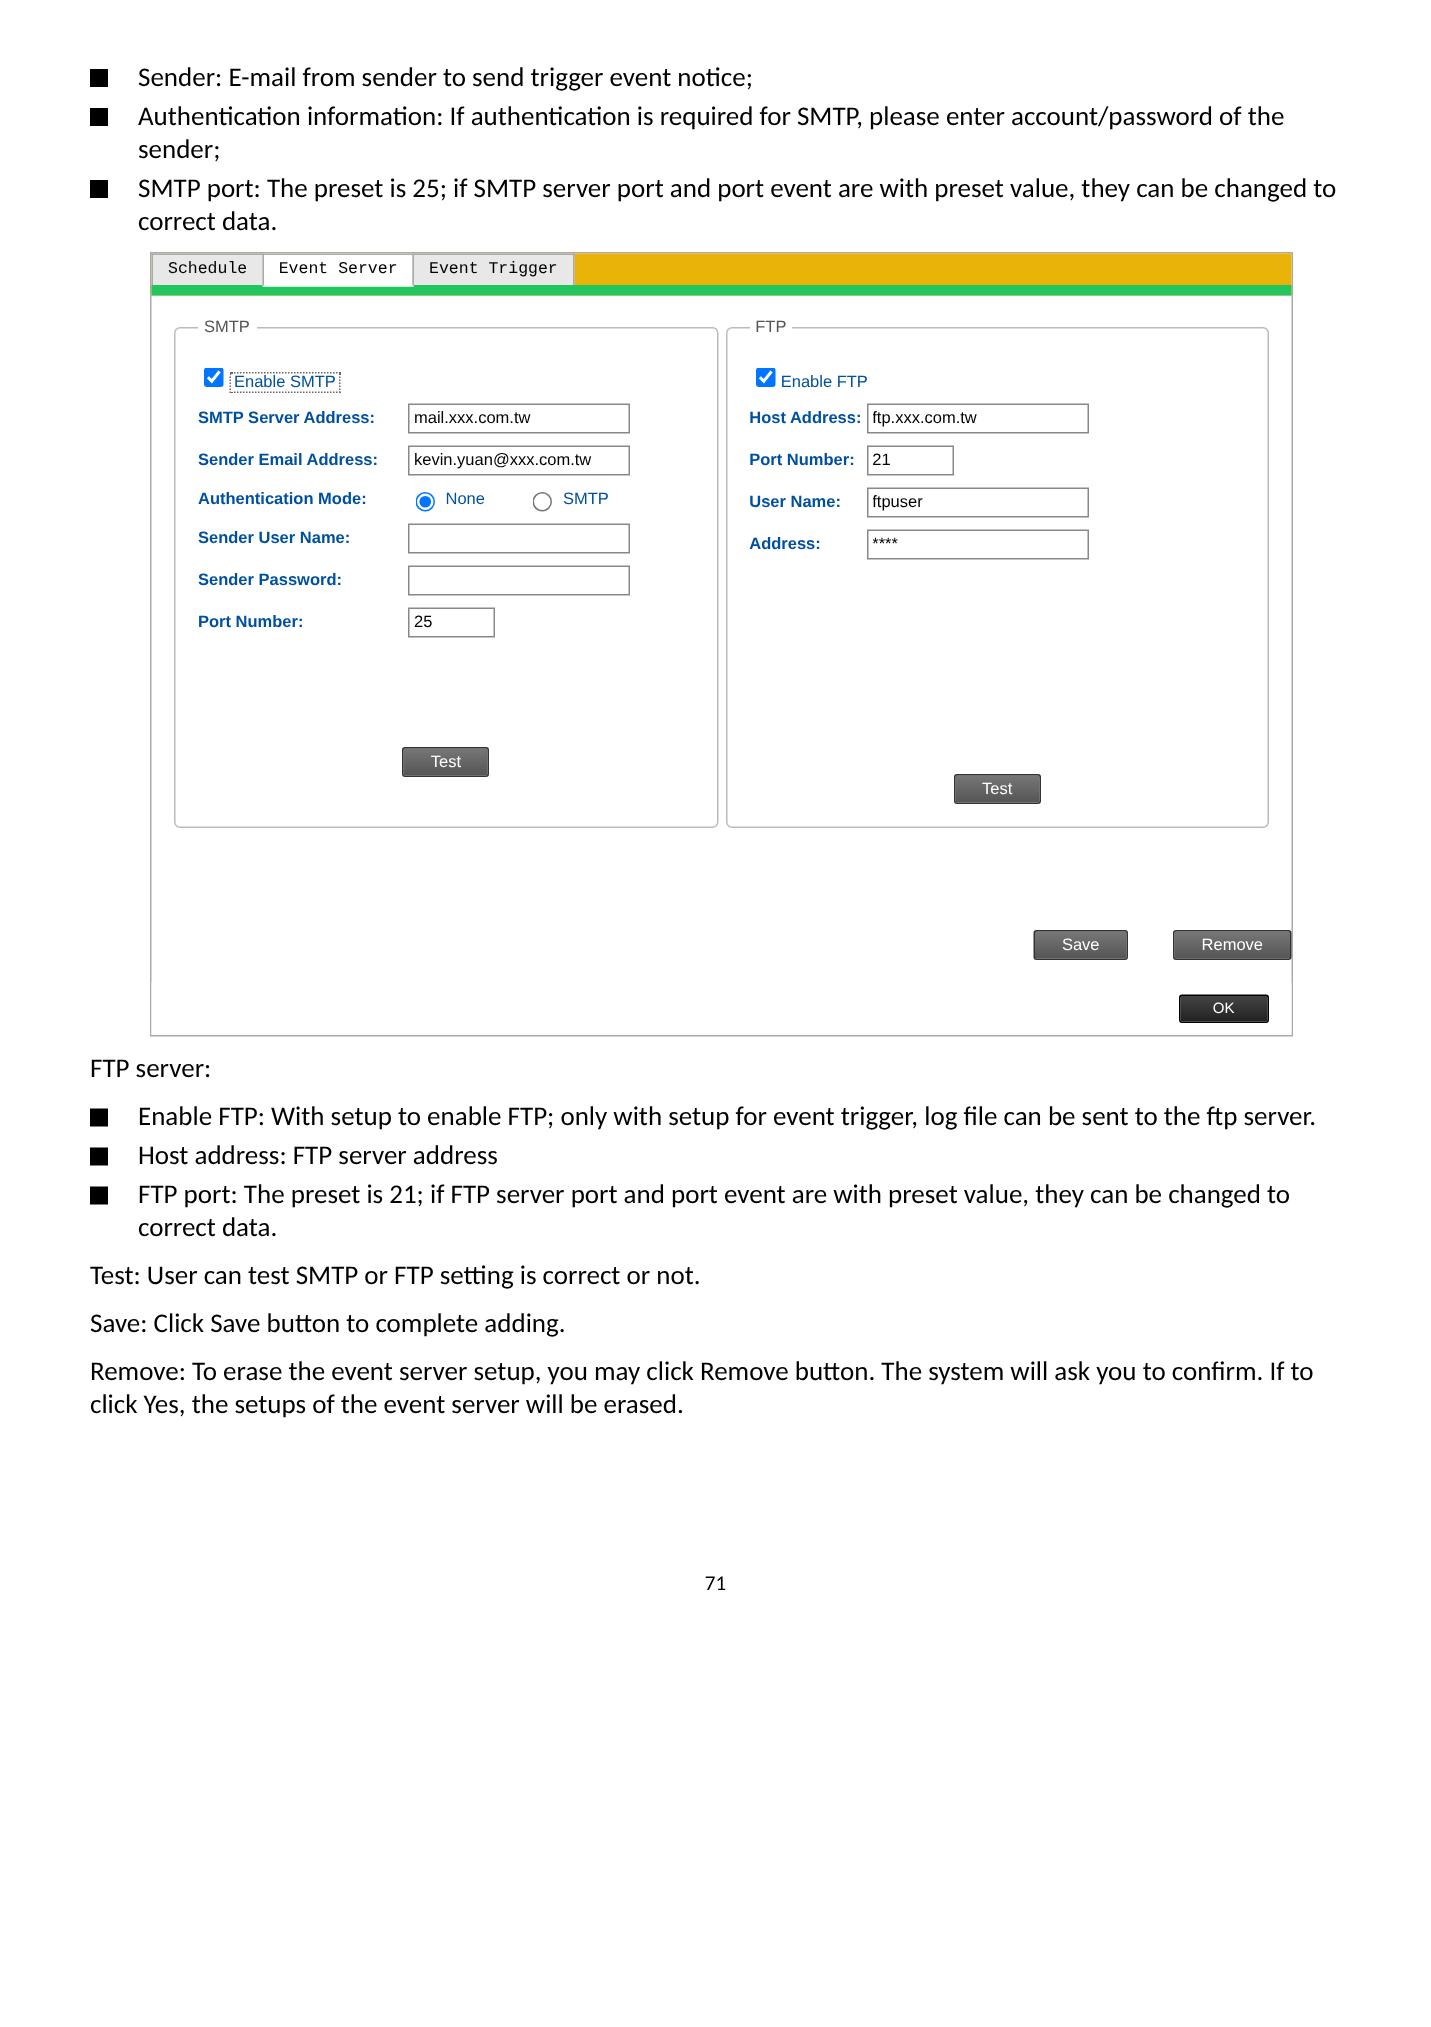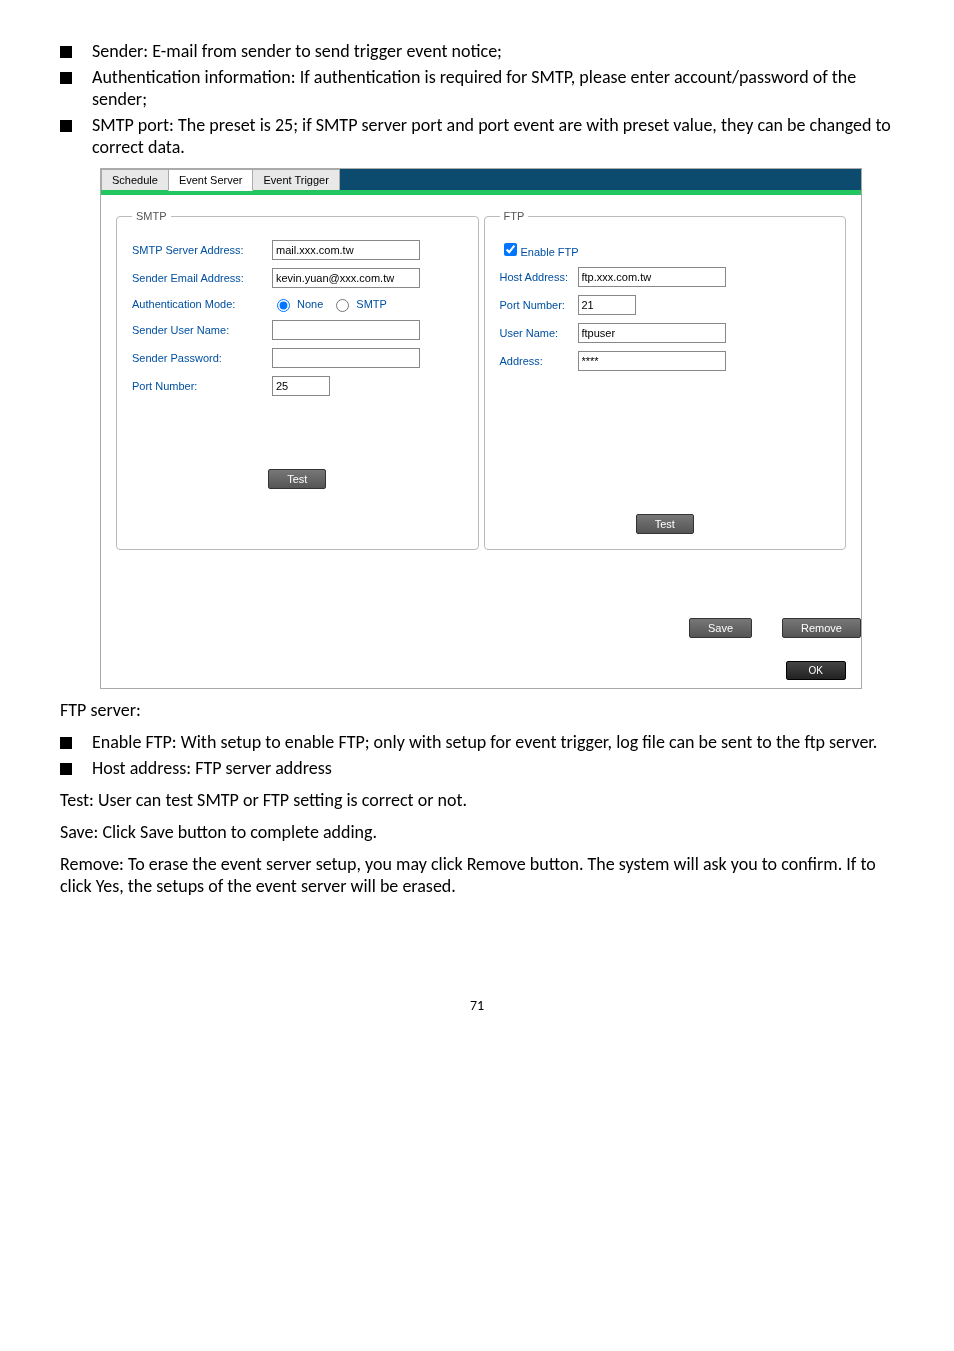--- a/index.html
+++ b/index.html
@@ -32,22 +32,23 @@
 .screenshot-container {
   width: 760px;
   margin: 10px 0 10px 40px;
   font-family: Tahoma, Arial, sans-serif;
   font-size: 11px;
   border: 1px solid #aaa;
   background: #fff;
 }
 .tabs {
   display: flex;
-  border-bottom: 5px solid #22c55e;
-  background: #0c4a6e;
+  border-bottom: 7px solid #22c55e;
+  background: #eab308;
+  font-family: Liberation Mono, monospace;
 }
 .tab {
   padding: 4px 10px;
   border: 1px solid #aaa;
   border-bottom: none;
   background: #e8e8e8;
   font-size: 11px;
   margin-right: -1px;
 }
 .tab.active {
@@ -75,41 +76,42 @@
 }
 .form-row {
   display: flex;
   align-items: center;
   margin: 8px 0;
   color: #0050a0;
 }
 .form-row .lbl {
   width: 140px;
   flex-shrink: 0;
+  font-weight: bold;
 }
 .ftp .form-row .lbl {
   width: 78px;
 }
 .form-row input[type="text"], .form-row input[type="password"] {
   width: 140px;
   font-size: 11px;
   padding: 1px 3px;
   border: 1px solid #888;
   height: 16px;
 }
 .form-row input[type="checkbox"] {
   margin-right: 4px;
 }
 .dotted-focus {
   border: 1px dotted #666;
   padding: 0 2px;
 }
 .radio-group {
   display: flex;
-  gap: 8px;
+  gap: 27px;
   align-items: center;
 }
 .radio-group label {
   display: flex;
   align-items: center;
   gap: 4px;
 }
 .btn {
   background: linear-gradient(#777, #555);
   color: white;
@@ -170,20 +172,23 @@
 
 <div class="screenshot-container">
   <div class="tabs">
     <div class="tab">Schedule</div>
     <div class="tab active">Event Server</div>
     <div class="tab">Event Trigger</div>
   </div>
   <div class="panel-body">
     <fieldset>
       <legend>SMTP</legend>
+      <div class="form-row">
+        <label><input type="checkbox" checked="" style=""><span class="dotted-focus">Enable SMTP</span></label>
+      </div>
       <div class="form-row">
         <span class="lbl">SMTP Server Address:</span>
         <input type="text" value="mail.xxx.com.tw" style="">
       </div>
       <div class="form-row">
         <span class="lbl">Sender Email Address:</span>
         <input type="text" value="kevin.yuan@xxx.com.tw" style="">
       </div>
       <div class="form-row">
         <span class="lbl">Authentication Mode:</span>
@@ -254,19 +259,23 @@
 
 <ul class="bullet-list">
   <li>
       <span class="square"></span>
       <span>Enable FTP: With setup to enable FTP; only with setup for event trigger, log file can be sent to the ftp server.</span>
     </li>
   <li>
       <span class="square"></span>
       <span>Host address: FTP server address</span>
     </li>
+  <li>
+      <span class="square"></span>
+      <span>FTP port: The preset is 21; if FTP server port and port event are with preset value, they can be changed to correct data.</span>
+    </li>
 </ul>
 
 <p>Test: User can test SMTP or FTP setting is correct or not.</p>
 <p>Save: Click Save button to complete adding.</p>
 <p>Remove: To erase the event server setup, you may click Remove button. The system will ask you to confirm. If to click Yes, the setups of the event server will be erased.</p>
 
 <div class="page-num">71</div>
 
 </body></html>

